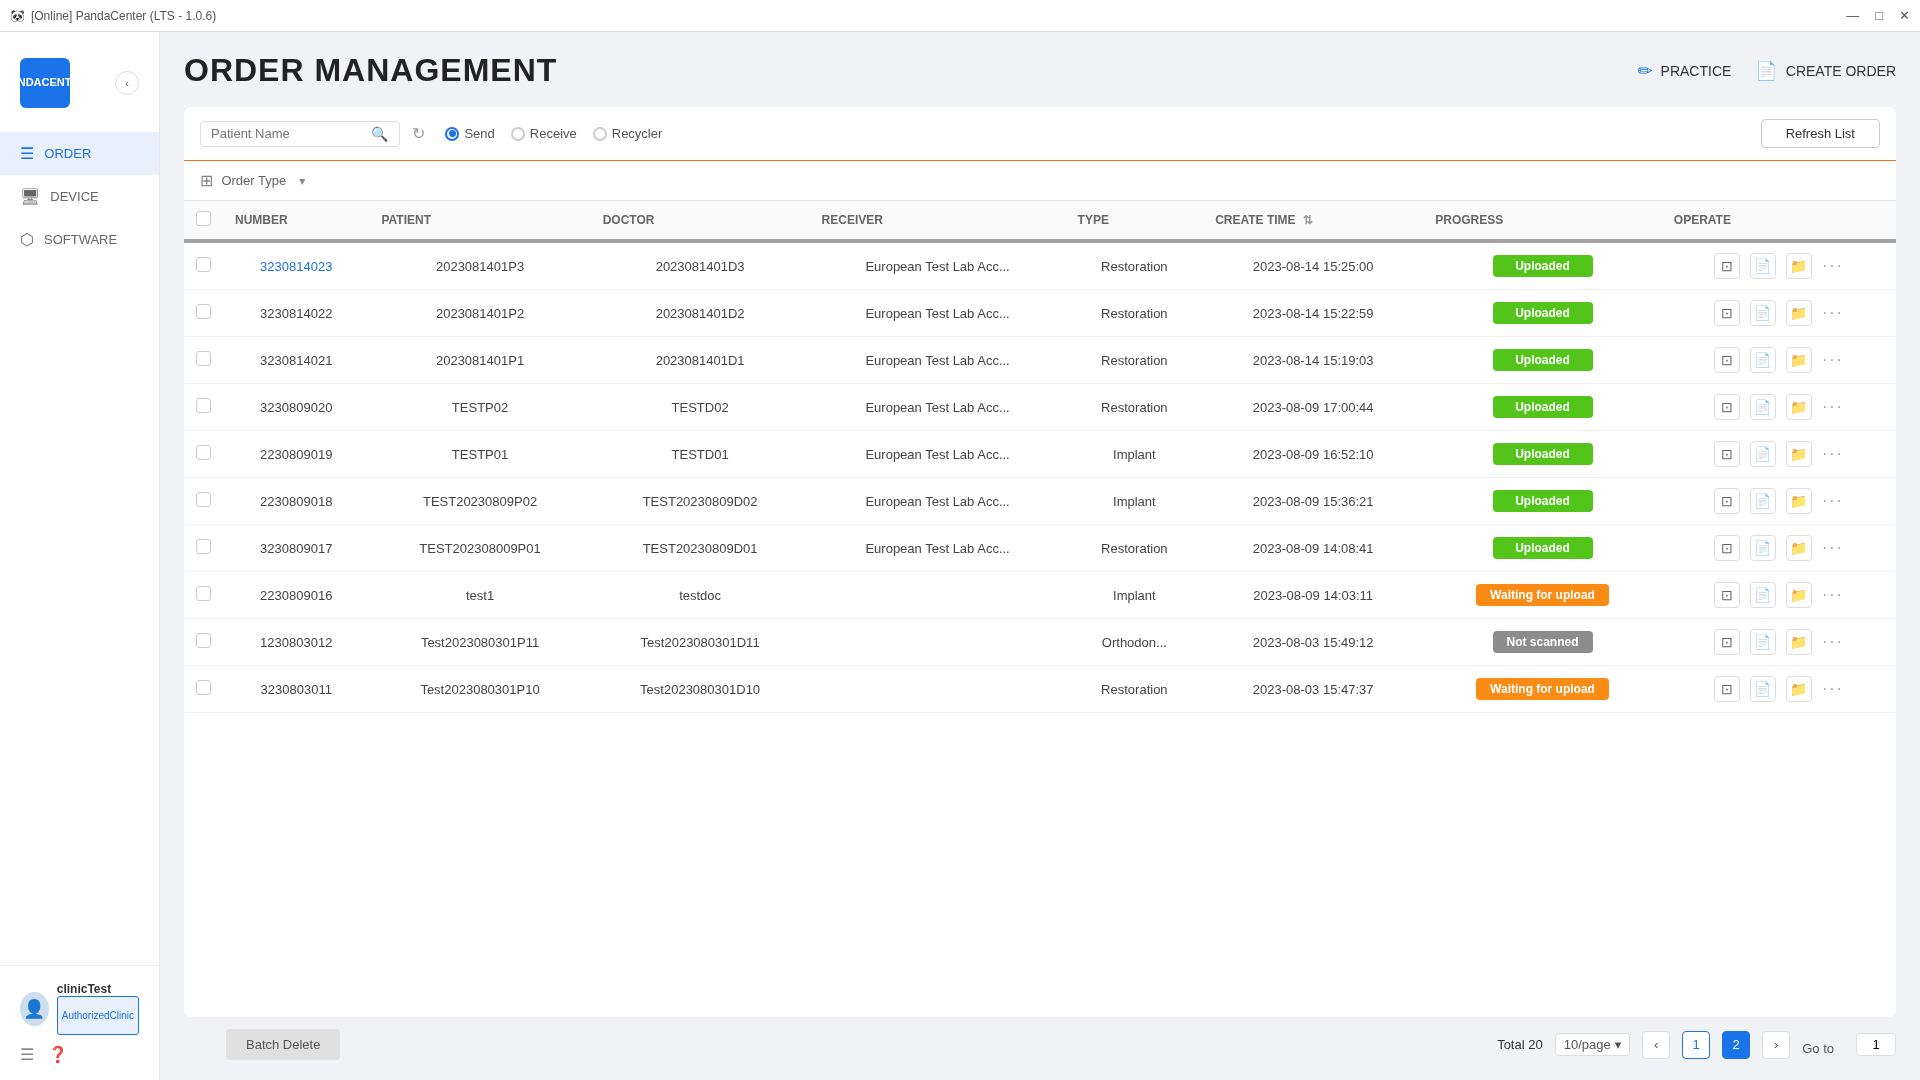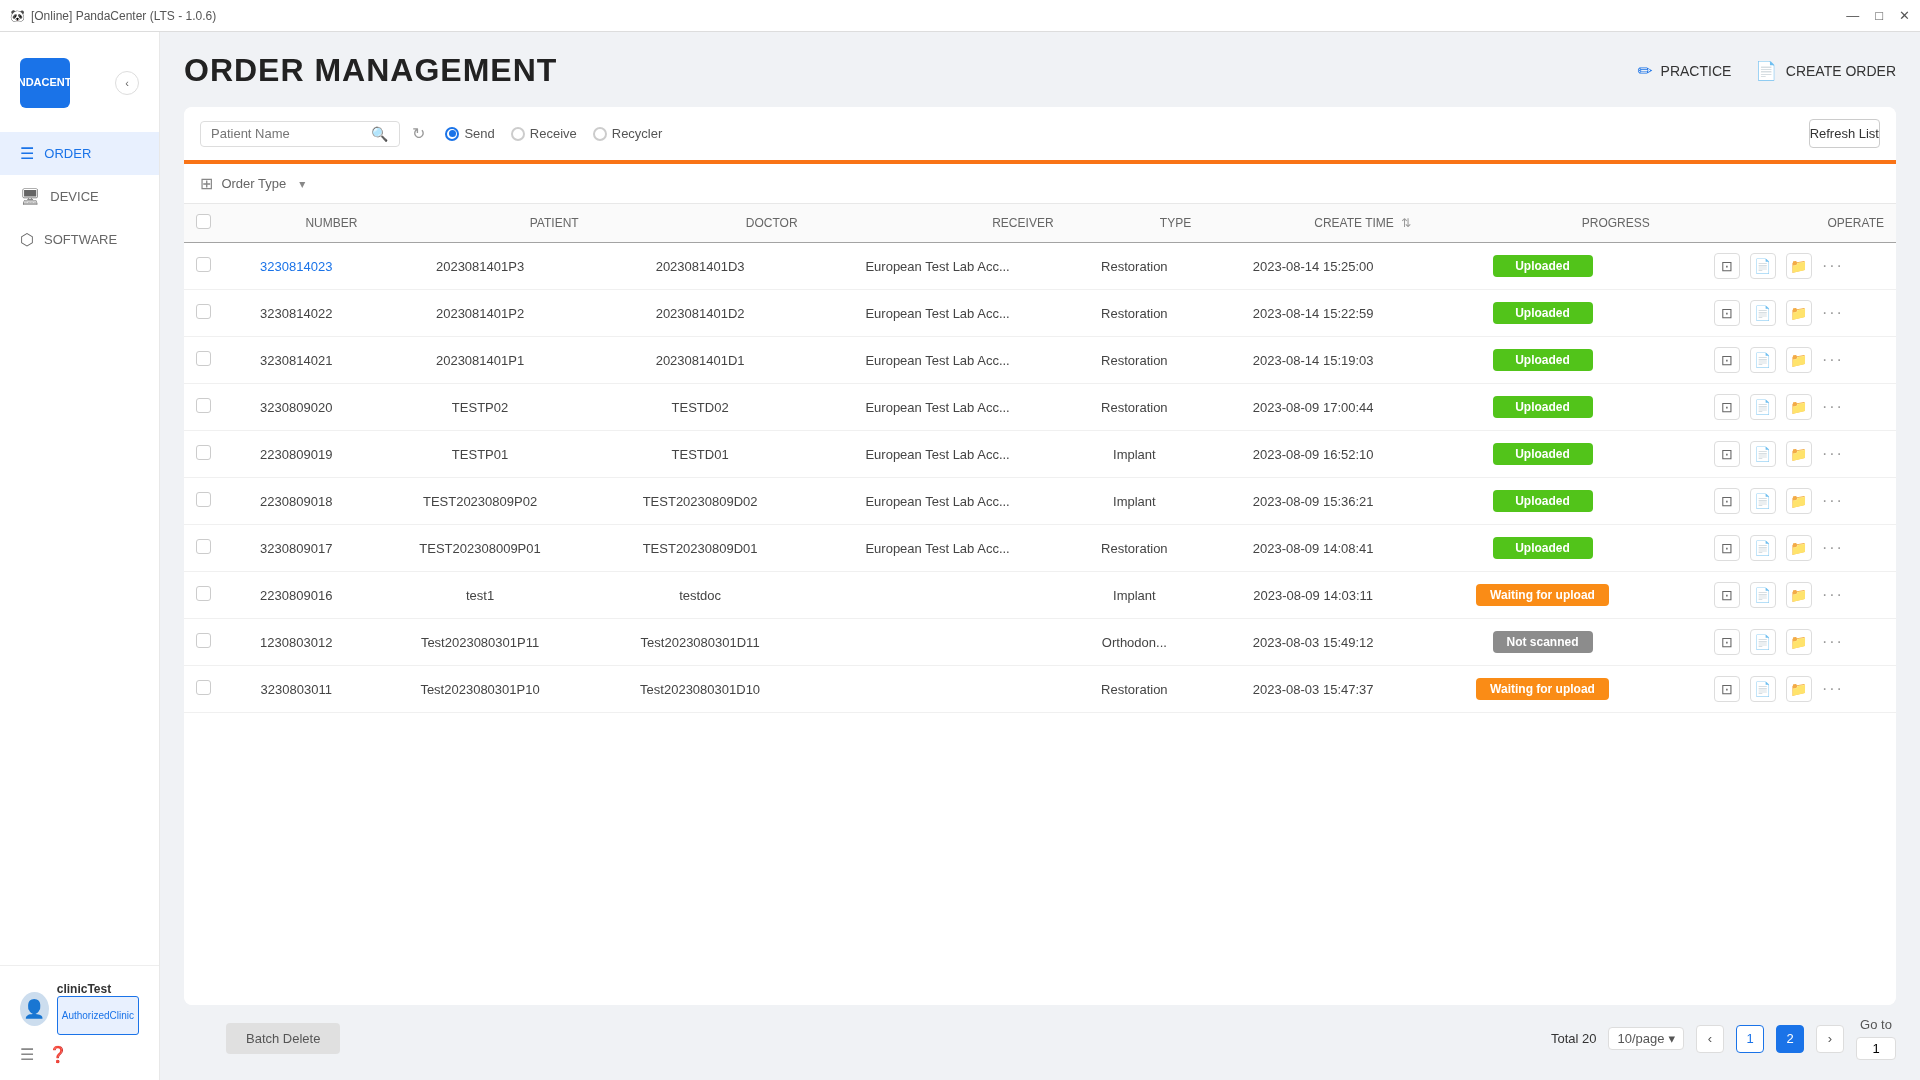--- a/index.html
+++ b/index.html
@@ -155,21 +155,21 @@
     .header-btn-icon { font-size: 18px; color: #1a73e8; }
 
     
     .toolbar {
       background: #fff;
       border-radius: 8px 8px 0 0;
       padding: 12px 16px;
       display: flex;
       align-items: center;
       gap: 12px;
-      border-bottom: 4px solid #f97316;
+      border-bottom: 1px solid #f97316;
     }
     .search-input-wrap {
       display: flex;
       align-items: center;
       border: 1px solid #ddd;
       border-radius: 4px;
       padding: 4px 10px;
       background: #fff;
       width: 200px;
       gap: 6px;
@@ -196,21 +196,21 @@
     .radio-circle.checked::after {
       content: '';
       width: 7px; height: 7px;
       border-radius: 50%;
       background: #1a73e8;
     }
     .refresh-list-btn {
       margin-left: auto;
       border: 1px solid #ccc;
       border-radius: 4px;
-      padding: 6px 0;
+      padding: 6px 24px;
       background: #fff;
       cursor: pointer;
       font-size: 13px;
       color: #333;
     }
 
     
     .table-container {
       background: #fff;
       border-radius: 0 0 8px 8px;
@@ -237,25 +237,25 @@
 
     table {
       width: 100%;
       border-collapse: collapse;
     }
     thead tr {
       background: #fafafa;
     }
     th {
       padding: 10px 12px;
-      text-align: right;
+      text-align: left;
       font-size: 12px;
-      font-weight: 400;
+      font-weight: 700;
       color: #666;
-      border-bottom: 1px solid #a3a3a3;
+      border-bottom: 4px solid #a3a3a3;
       white-space: nowrap;
     }
     th.sortable { cursor: pointer; }
     th .sort-icon { margin-left: 4px; color: #999; }
     td {
       padding: 10px 12px;
       text-align: center;
       border-bottom: 1px solid #f0f0f0;
       font-size: 13px;
       color: #444;
@@ -366,21 +366,21 @@
       border-radius: 4px;
       background: #fff;
       color: #1a73e8;
       display: flex;
       align-items: center;
       justify-content: center;
       font-size: 13px;
       cursor: pointer;
     }
     .page-num.active { background: #1a73e8; color: #fff; border-color: #1a73e8; }
-    .goto-area { display: flex; align-items: center; gap: 5px; flex-direction: column; }
+    .goto-area { display: flex; align-items: flex-end; gap: 22px; }
     .goto-input {
       width: 40px;
       border: 1px solid #ddd;
       border-radius: 4px;
       padding: 3px 6px;
       font-size: 13px;
       text-align: center;
     }
   </style>
 </head>

